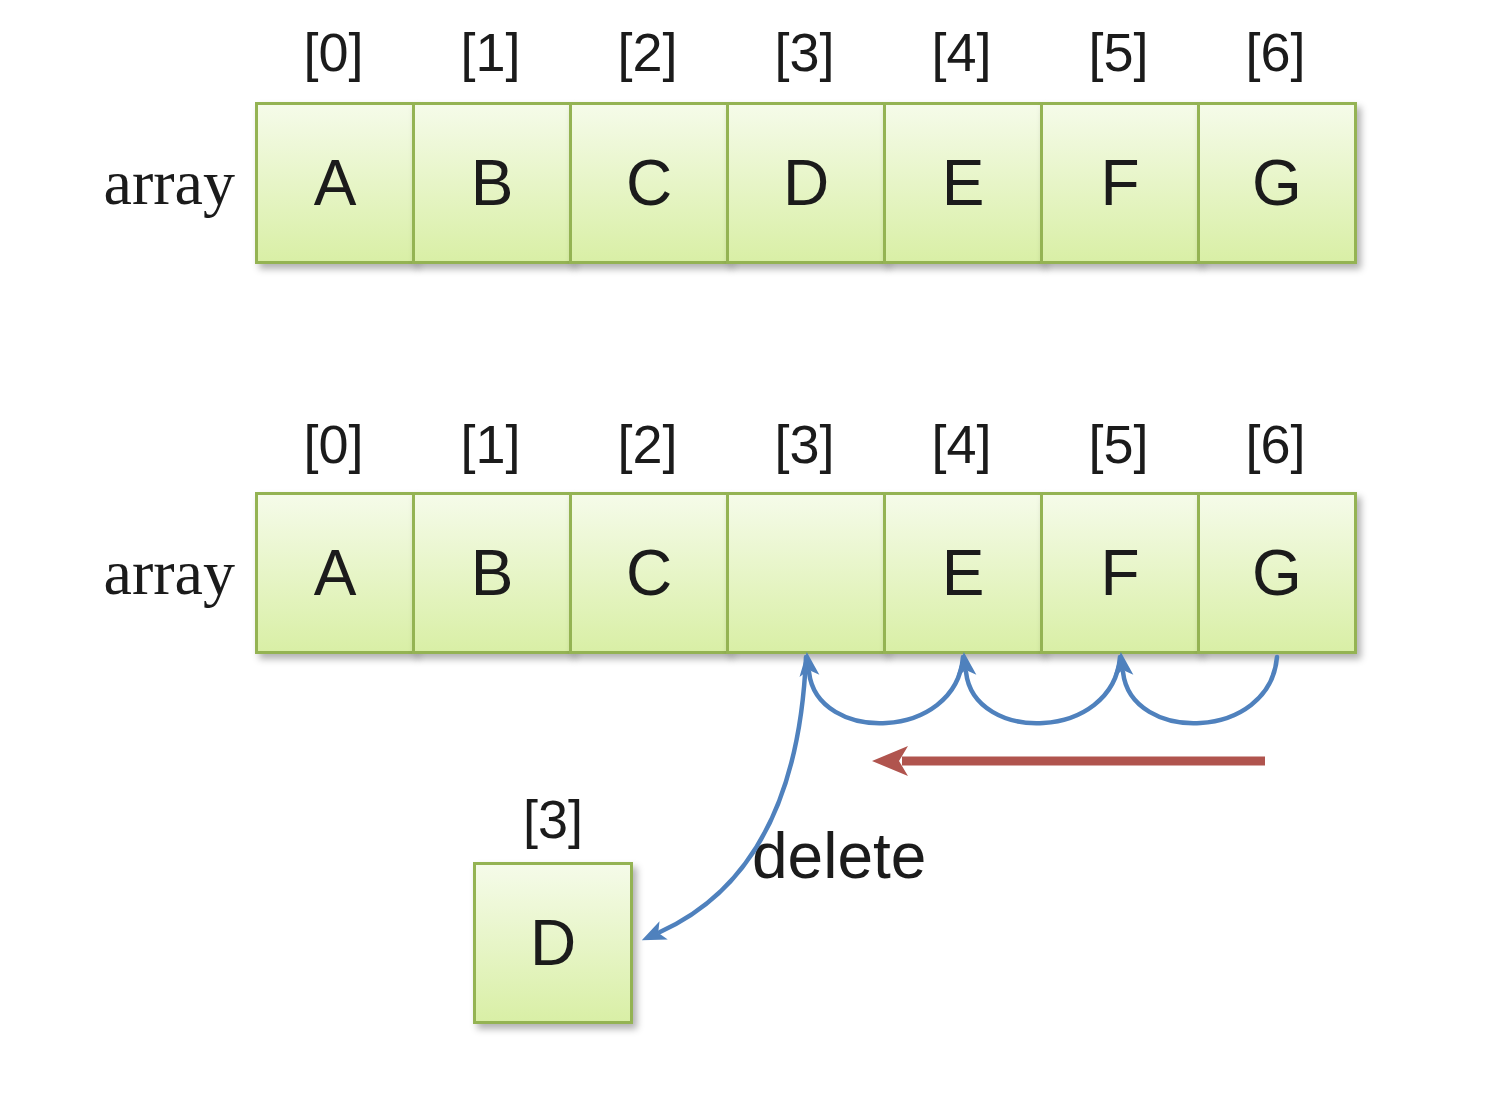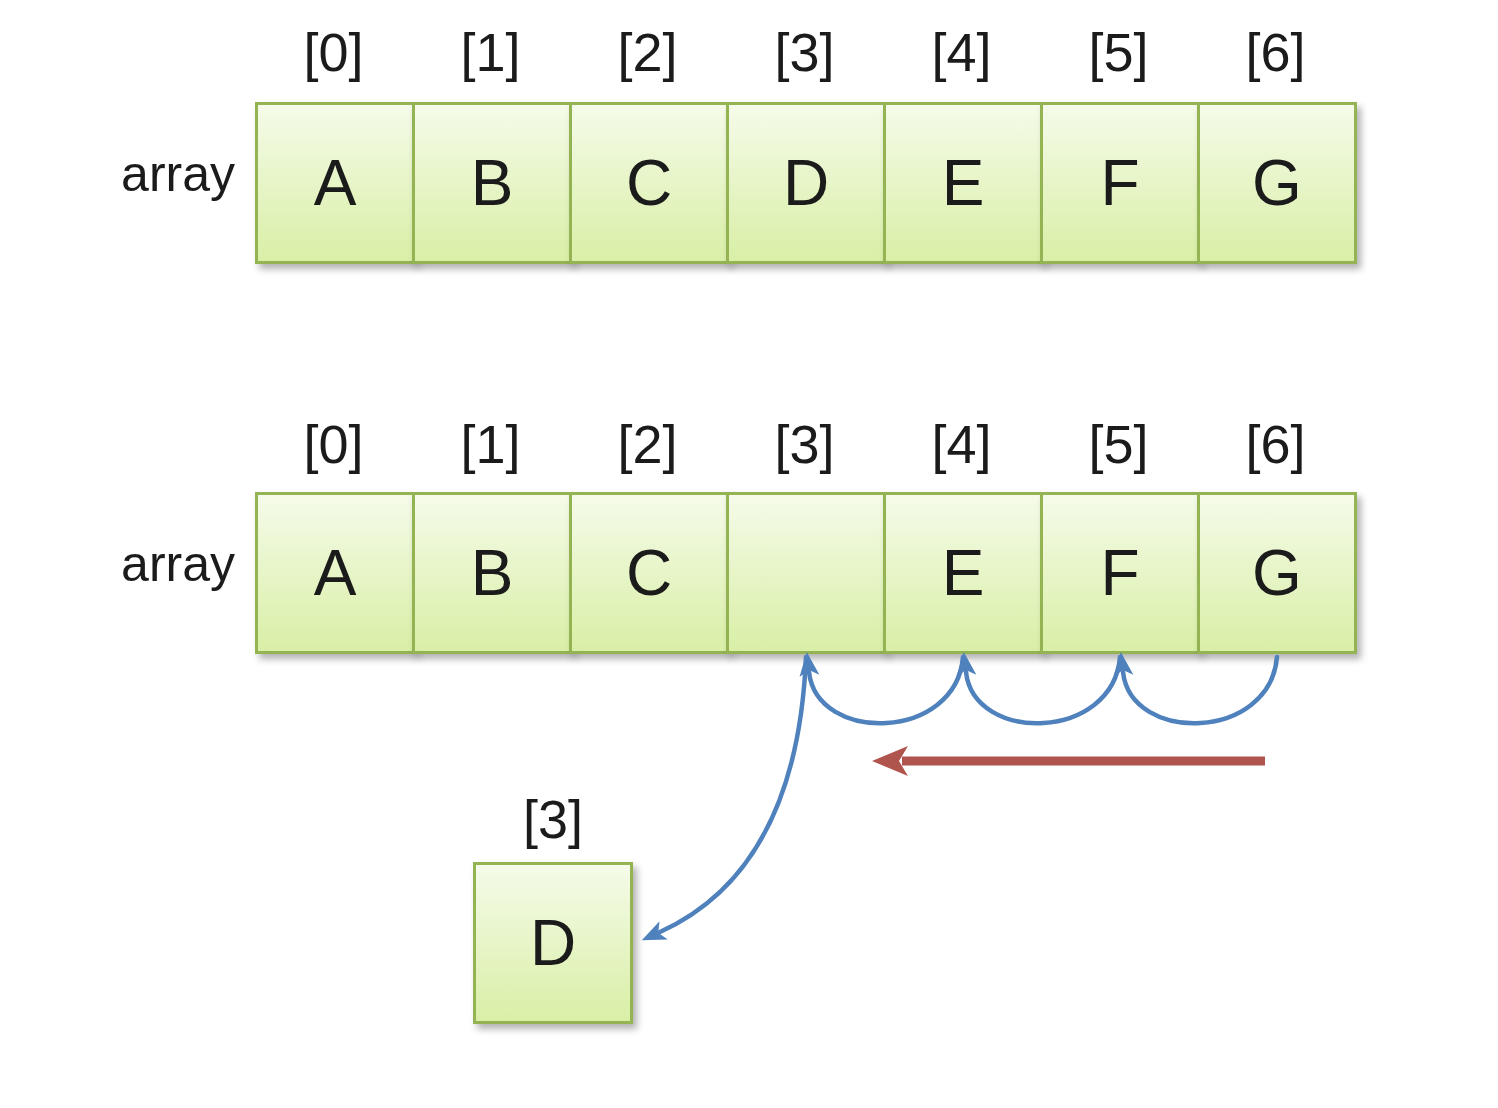--- a/index.html
+++ b/index.html
@@ -58,23 +58,24 @@
     color: var(--color-text, #1b1b1b);
   }
   .array-row .cell + .cell { margin-left: -3px; }
 
   
   .array-label {
     position: absolute;
     left: 55px;
     width: 180px;
     text-align: right;
-    font-size: 50px;
+    font-size: 64px;
     line-height: 1.15;
     color: var(--color-text, #1b1b1b);
+    font-family: Liberation Serif, serif;
   }
   .array-label.top-row    { top: 146px; }
   .array-label.bottom-row { top: 536px; }
 
   
   .extracted-index {
     position: absolute;
     left: 473px;
     top: 792px;
     width: 160px;
@@ -164,20 +165,21 @@
     <div class="cell">E</div>
     <div class="cell">F</div>
     <div class="cell">G</div>
   </div>
 
   <div class="extracted-index">[3]</div>
   <div class="extracted-cell">
     <div class="cell">D</div>
   </div>
 
+  <div class="delete-label">delete</div>
 
   <svg class="arrow-layer" width="1498" height="1108" viewBox="0 0 1498 1108">
     <defs>
       <marker id="blueHead" markerUnits="userSpaceOnUse" markerWidth="30" markerHeight="26" refX="6" refY="12" orient="auto">
         <path class="blue-head" d="M2,2 L26,12 L2,22 L8,12 Z"></path>
       </marker>
       <marker id="redHead" markerUnits="userSpaceOnUse" markerWidth="42" markerHeight="36" refX="8" refY="17" orient="auto">
         <path class="red-head" d="M2,2 L38,17 L2,32 L11,17 Z"></path>
       </marker>
     </defs>

